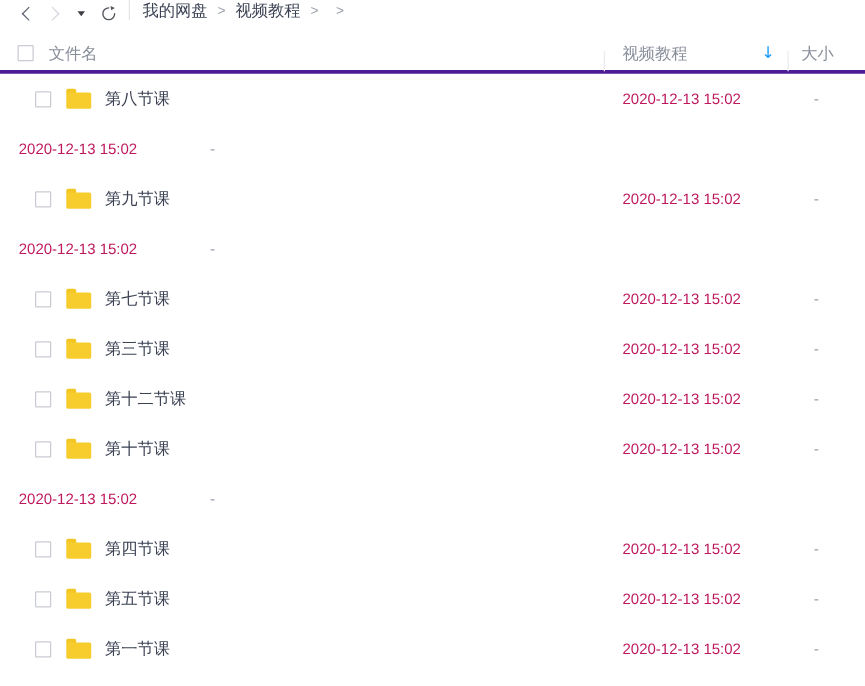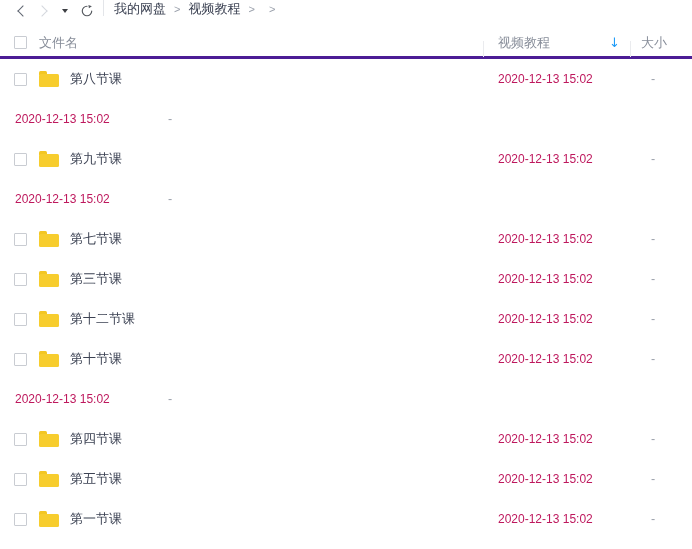--- a/index.html
+++ b/index.html
@@ -123,21 +123,21 @@
   }
 
   
   #file-list { }
   .row {
     height: 40px;
     display: flex;
     align-items: center;
     background: #fff;
   }
-  .row .col-name { padding-left: 14px; }
+  .row .col-name { padding-left: 28px; }
   .folder-icon {
     width: 20px;
     height: 16px;
     margin-left: 12px;
     position: relative;
     flex: 0 0 auto;
   }
   .folder-icon .tab {
     position: absolute;
     left: 0; top: 0;

